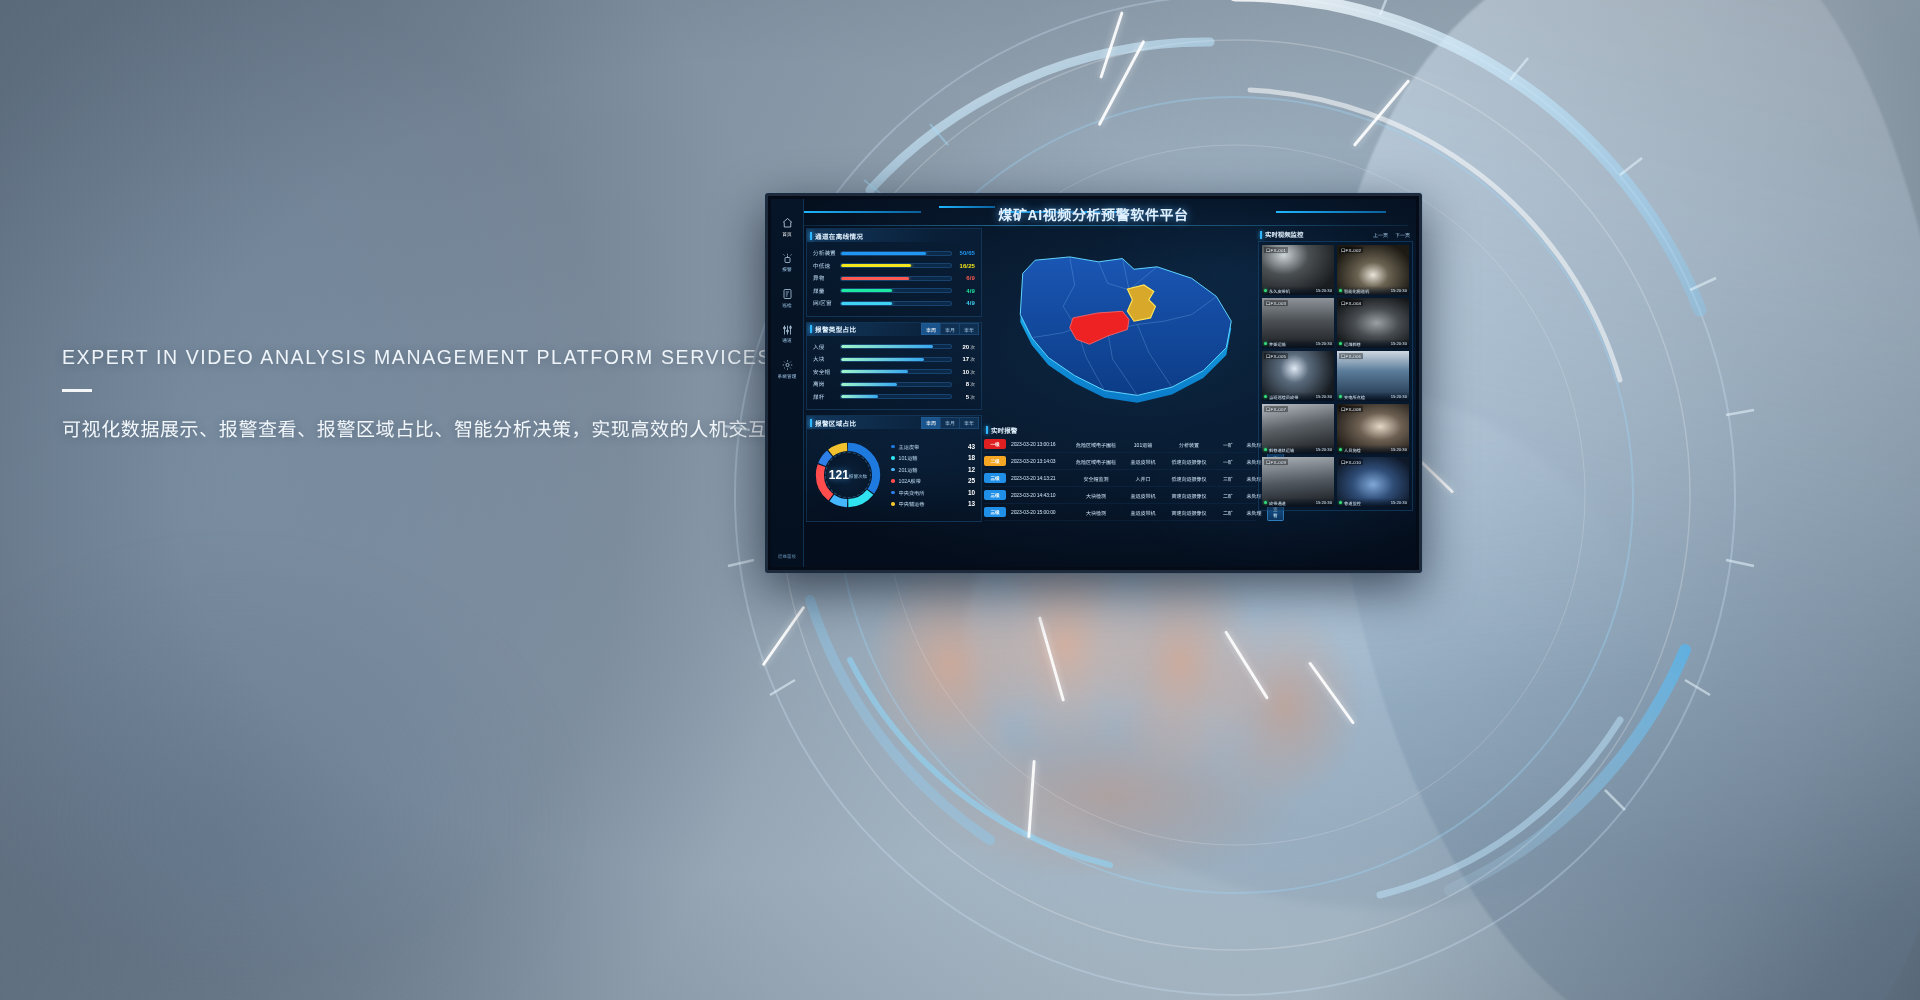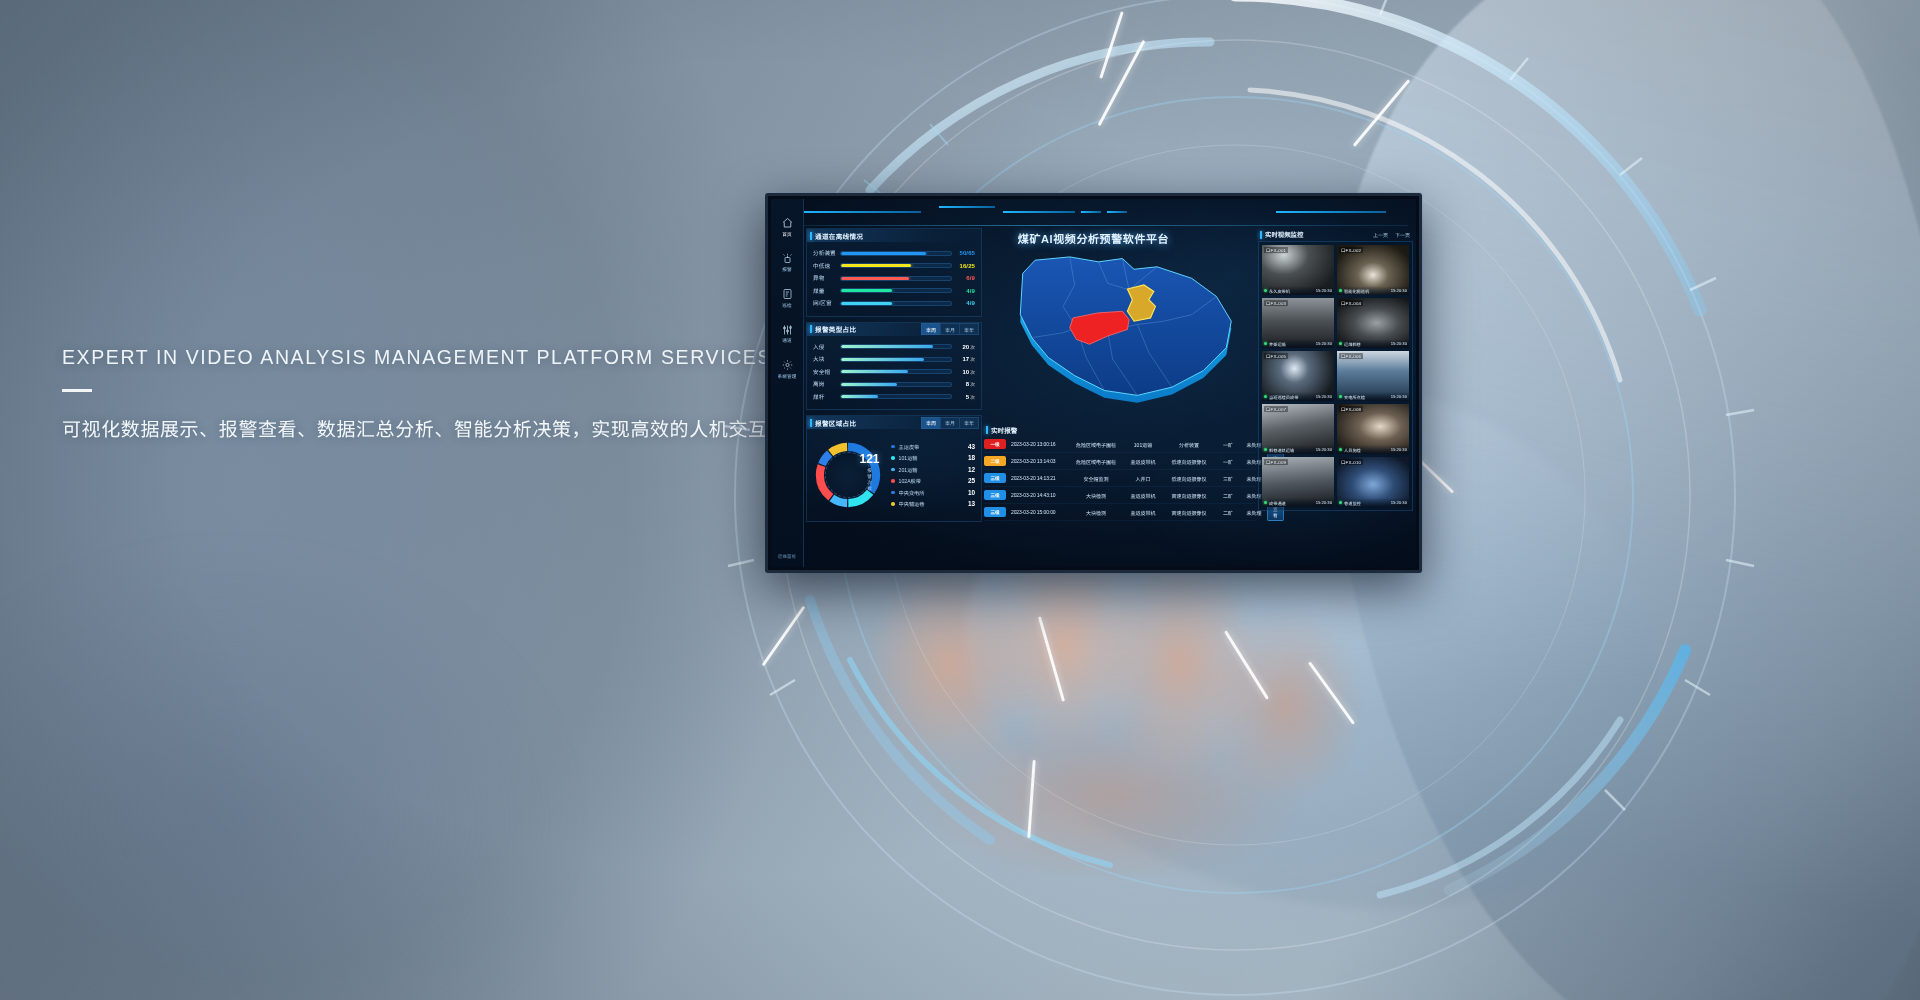--- a/index.html
+++ b/index.html
@@ -105,23 +105,22 @@
     background:
       radial-gradient(ellipse 180px 90px at 20% 70%, rgba(30,78,120,.35), rgba(0,0,0,0) 70%),
       radial-gradient(ellipse 230px 110px at 72% 20%, rgba(24,66,106,.40), rgba(0,0,0,0) 70%),
       radial-gradient(ellipse 260px 120px at 82% 80%, rgba(22,60,98,.32), rgba(0,0,0,0) 70%);
   }
 
   
   .dash-head{ position:absolute; left:0; right:0; top:0; height:27px; }
   .dash-title{
     position:absolute; left:0; right:0; top:5px; text-align:center;
-    font-size:11px; color:#dff0ff; letter-spacing:.6px; font-weight:bold;
+    font-size:14px; color:#dff0ff; letter-spacing:.6px; font-weight:bold;
     text-shadow:0 0 8px rgba(90,180,255,.8);
-    margin-top:26px;
   }
   .hdr-deco{ position:absolute; height:2px; background:linear-gradient(90deg,#1fb6ff,#0a5f9a); }
   .hdr-dot{ position:absolute; width:4px; height:4px; border-radius:50%; background:#35c8ff; box-shadow:0 0 6px #35c8ff; }
   .hdr-line{
     position:absolute; left:24px; right:8px; top:26px; height:1px;
     background:linear-gradient(90deg, rgba(40,150,220,.15), rgba(60,180,240,.55) 40%, rgba(40,150,220,.15));
   }
 
   
   .sidebar{
@@ -172,21 +171,21 @@
   .unit{ font-size:4.6px; font-weight:normal; margin-left:1px; opacity:.85; }
 
   
   .donut-wrap{ display:flex; align-items:center; padding:5px 6px 5px 4px; height:92px; }
   .donut{ position:relative; width:74px; height:74px; flex:none; }
   .donut .hole{
     position:absolute; left:50%; top:50%; transform:translate(-50%,-50%);
     width:46px; height:46px; border-radius:50%;
     background:radial-gradient(circle,#0a2038 0%,#07182c 70%);
     border:1px dashed rgba(70,150,210,.45);
-    display:flex; flex-direction:column; align-items:center; padding-left:43px;
+    display:flex; align-items:center; justify-content:center;
   }
   .donut .num{ font-size:12px; font-weight:bold; color:#fff; line-height:1; text-shadow:0 0 6px rgba(90,180,255,.8); }
   .donut .cap{ font-size:4.6px; color:#9cc4e2; margin-top:2px; }
   .legend{ flex:1; padding-left:6px; }
   .lg-row{ display:flex; align-items:center; height:11.5px; }
   .lg-dot{ width:3.5px; height:3.5px; border-radius:50%; margin-right:4px; flex:none; }
   .lg-nm{ font-size:5.2px; color:#bcd9f0; flex:1; }
   .lg-v{ font-size:6.4px; font-weight:bold; color:#ffffff; width:16px; text-align:right; }
 
   
@@ -314,21 +313,21 @@
   <div class="beam" style="left:782px;  top:600px; width:3px; height:72px; transform:rotate(35deg);"></div>
   <div class="beam" style="left:1050px; top:615px; width:3px; height:88px; transform:rotate(-16deg);"></div>
   <div class="beam" style="left:1245px; top:625px; width:3px; height:80px; transform:rotate(-32deg);"></div>
   <div class="beam" style="left:1330px; top:655px; width:3px; height:76px; transform:rotate(-36deg);"></div>
   <div class="beam" style="left:1420px; top:418px; width:3px; height:88px; transform:rotate(-46deg);"></div>
   <div class="beam" style="left:1030px; top:760px; width:3px; height:78px; transform:rotate(4deg);"></div>
 
   <div class="hero">
     <div class="hero-sub">EXPERT IN VIDEO ANALYSIS MANAGEMENT PLATFORM SERVICES</div>
     <div class="hero-rule"></div>
-    <div class="hero-desc">可视化数据展示、报警查看、数据汇总分析、智能分析决策，实现高效的人机交互</div>
+    <div class="hero-desc">可视化数据展示、报警查看、报警区域占比、智能分析决策，实现高效的人机交互</div>
   </div>
 
   <div class="screen">
     <div class="screen-inner">
 
       <div class="dash-head">
         <div class="hdr-dot" style="left:22px; top:5px;"></div>
         <div class="hdr-deco" style="left:30px; top:12px; width:120px;"></div>
         <div class="hdr-deco" style="left:168px; top:7px; width:56px;"></div>
         <div class="hdr-deco" style="left:232px; top:12px; width:72px;"></div>

